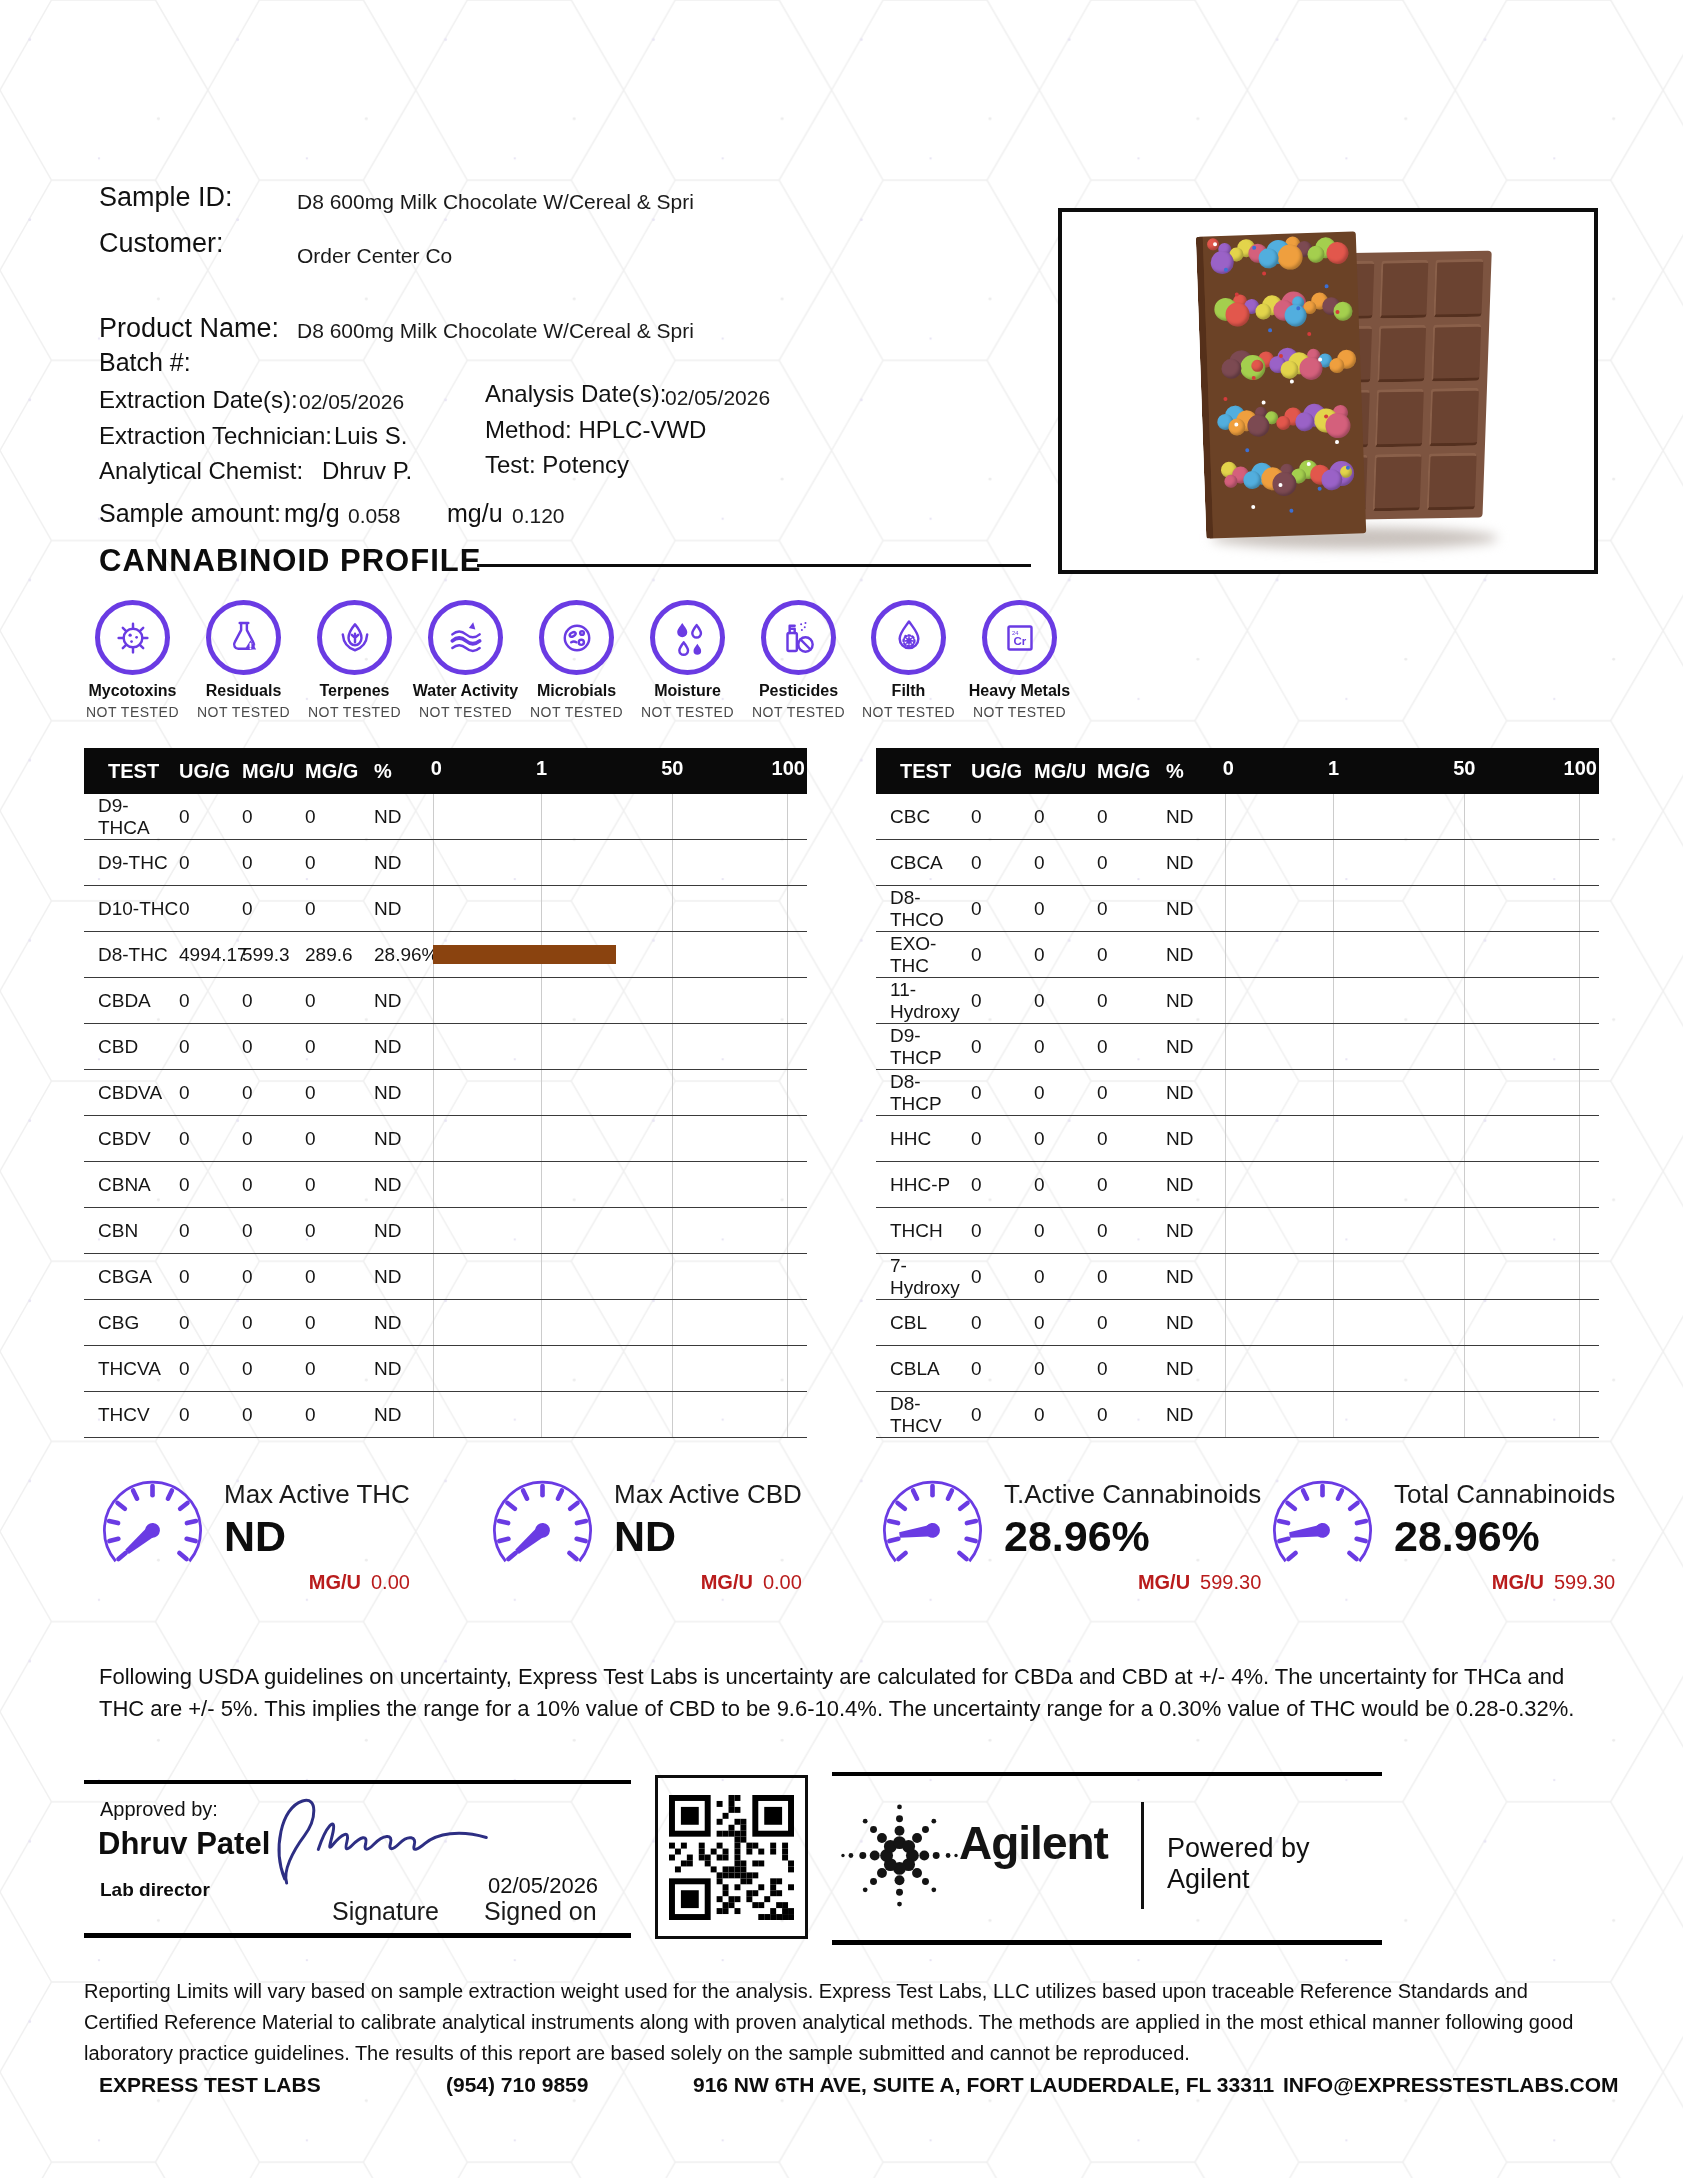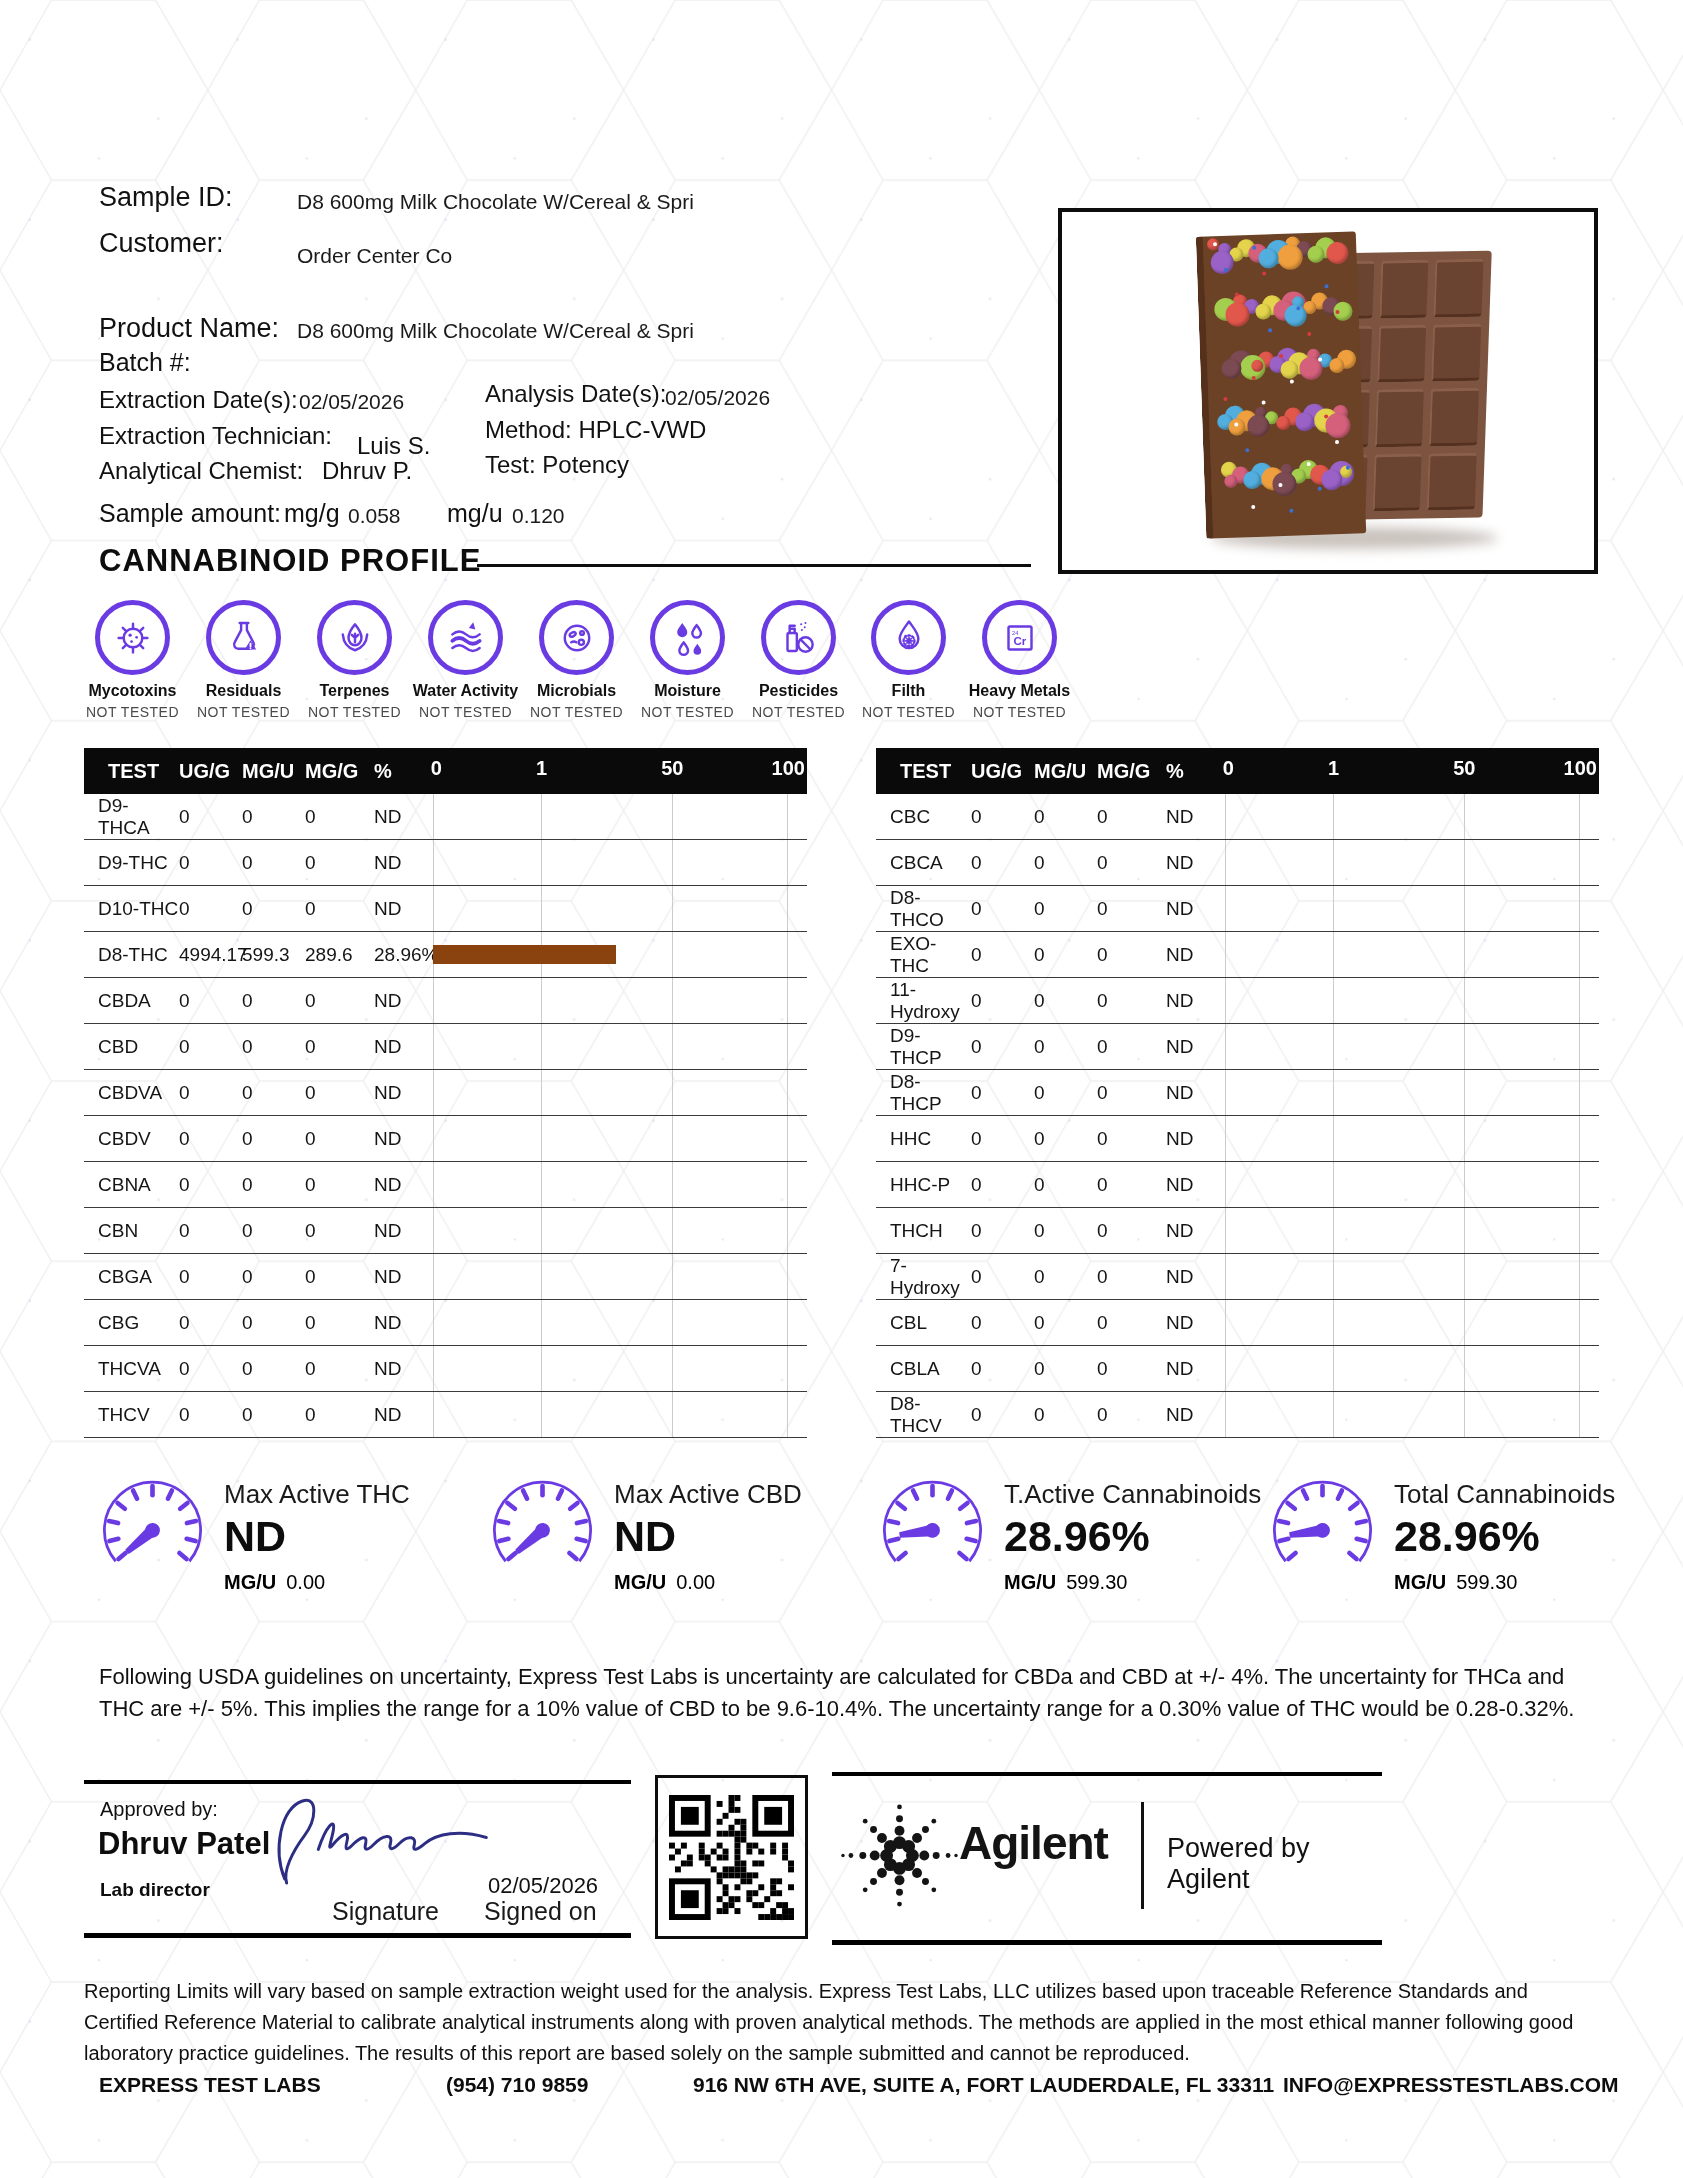--- a/index.html
+++ b/index.html
@@ -66,21 +66,21 @@
     background-size:1px 100%;background-repeat:no-repeat;
     background-position:0 0,29% 0,64% 0,95% 0;}
   .rbar{position:absolute;left:0;top:13px;height:19px;background:var(--bar);}
 
   
   .gauge{position:absolute;top:1473px;display:flex;z-index:2;}
   .gauge svg{width:111px;height:111px;color:var(--accent);}
   .ginfo{margin-left:16px;}
   .glabel{font-size:26px;color:#1a1a1a;margin-top:6px;}
   .gvalue{font-size:43px;font-weight:800;color:#0d0d0d;margin-top:2px;}
-  .gunits{margin-top:10px;font-size:20px;color:#000000;}
+  .gunits{margin-top:10px;font-size:20px;color:#b91c1c;text-align:right;}
   .gunits b{margin-right:10px;}
 
   .note{left:99px;top:1661px;width:1497px;font-size:22px;line-height:1.45;color:#101010;z-index:2;}
 
   
   .appbox{left:84px;top:1780px;width:547px;height:149px;border-top:4px solid #000;border-bottom:5px solid #000;z-index:2;}
   .app-lbl{left:16px;top:14px;font-size:20px;color:#111;}
   .app-name{left:14px;top:42px;font-size:31px;font-weight:800;color:#0d0d0d;}
   .app-title{left:16px;top:95px;font-size:19px;font-weight:700;color:#0d0d0d;}
   .sig{left:173px;top:4px;}
@@ -127,21 +127,21 @@
   <div class="z lbl" style="left:99px;top:228px;font-size:27px;">Customer:</div>
   <div class="z val" style="left:297px;top:244px;">Order Center Co</div>
   <div class="z lbl" style="left:99px;top:313px;font-size:27px;">Product Name:</div>
   <div class="z val" style="left:297px;top:319px;">D8 600mg Milk Chocolate W/Cereal &amp; Spri</div>
   <div class="z lbl" style="left:99px;top:348px;">Batch #:</div>
   <div class="z lbl-sm" style="left:99px;top:386px;">Extraction Date(s):</div>
   <div class="z val" style="left:299px;top:390px;">02/05/2026</div>
   <div class="z lbl-sm" style="left:485px;top:380px;">Analysis Date(s):</div>
   <div class="z val" style="left:665px;top:386px;">02/05/2026</div>
   <div class="z lbl-sm" style="left:99px;top:422px;">Extraction Technician:</div>
-  <div class="z lbl-sm" style="left:334px;top:432px;margin-left:23px;">Luis S.</div>
+  <div class="z lbl-sm" style="left:334px;top:422px;">Luis S.</div>
   <div class="z lbl-sm" style="left:485px;top:416px;"><span>Method:</span> <span>HPLC-VWD</span></div>
   <div class="z lbl-sm" style="left:99px;top:457px;">Analytical Chemist:</div>
   <div class="z lbl-sm" style="left:322px;top:457px;">Dhruv P.</div>
   <div class="z lbl-sm" style="left:485px;top:451px;"><span>Test:</span> <span>Potency</span></div>
   <div class="z lbl" style="left:99px;top:499px;">Sample amount:</div>
   <div class="z lbl" style="left:284px;top:499px;">mg/g</div>
   <div class="z val" style="left:348px;top:504px;">0.058</div>
   <div class="z lbl" style="left:447px;top:499px;">mg/u</div>
   <div class="z val" style="left:512px;top:504px;">0.120</div>
 

